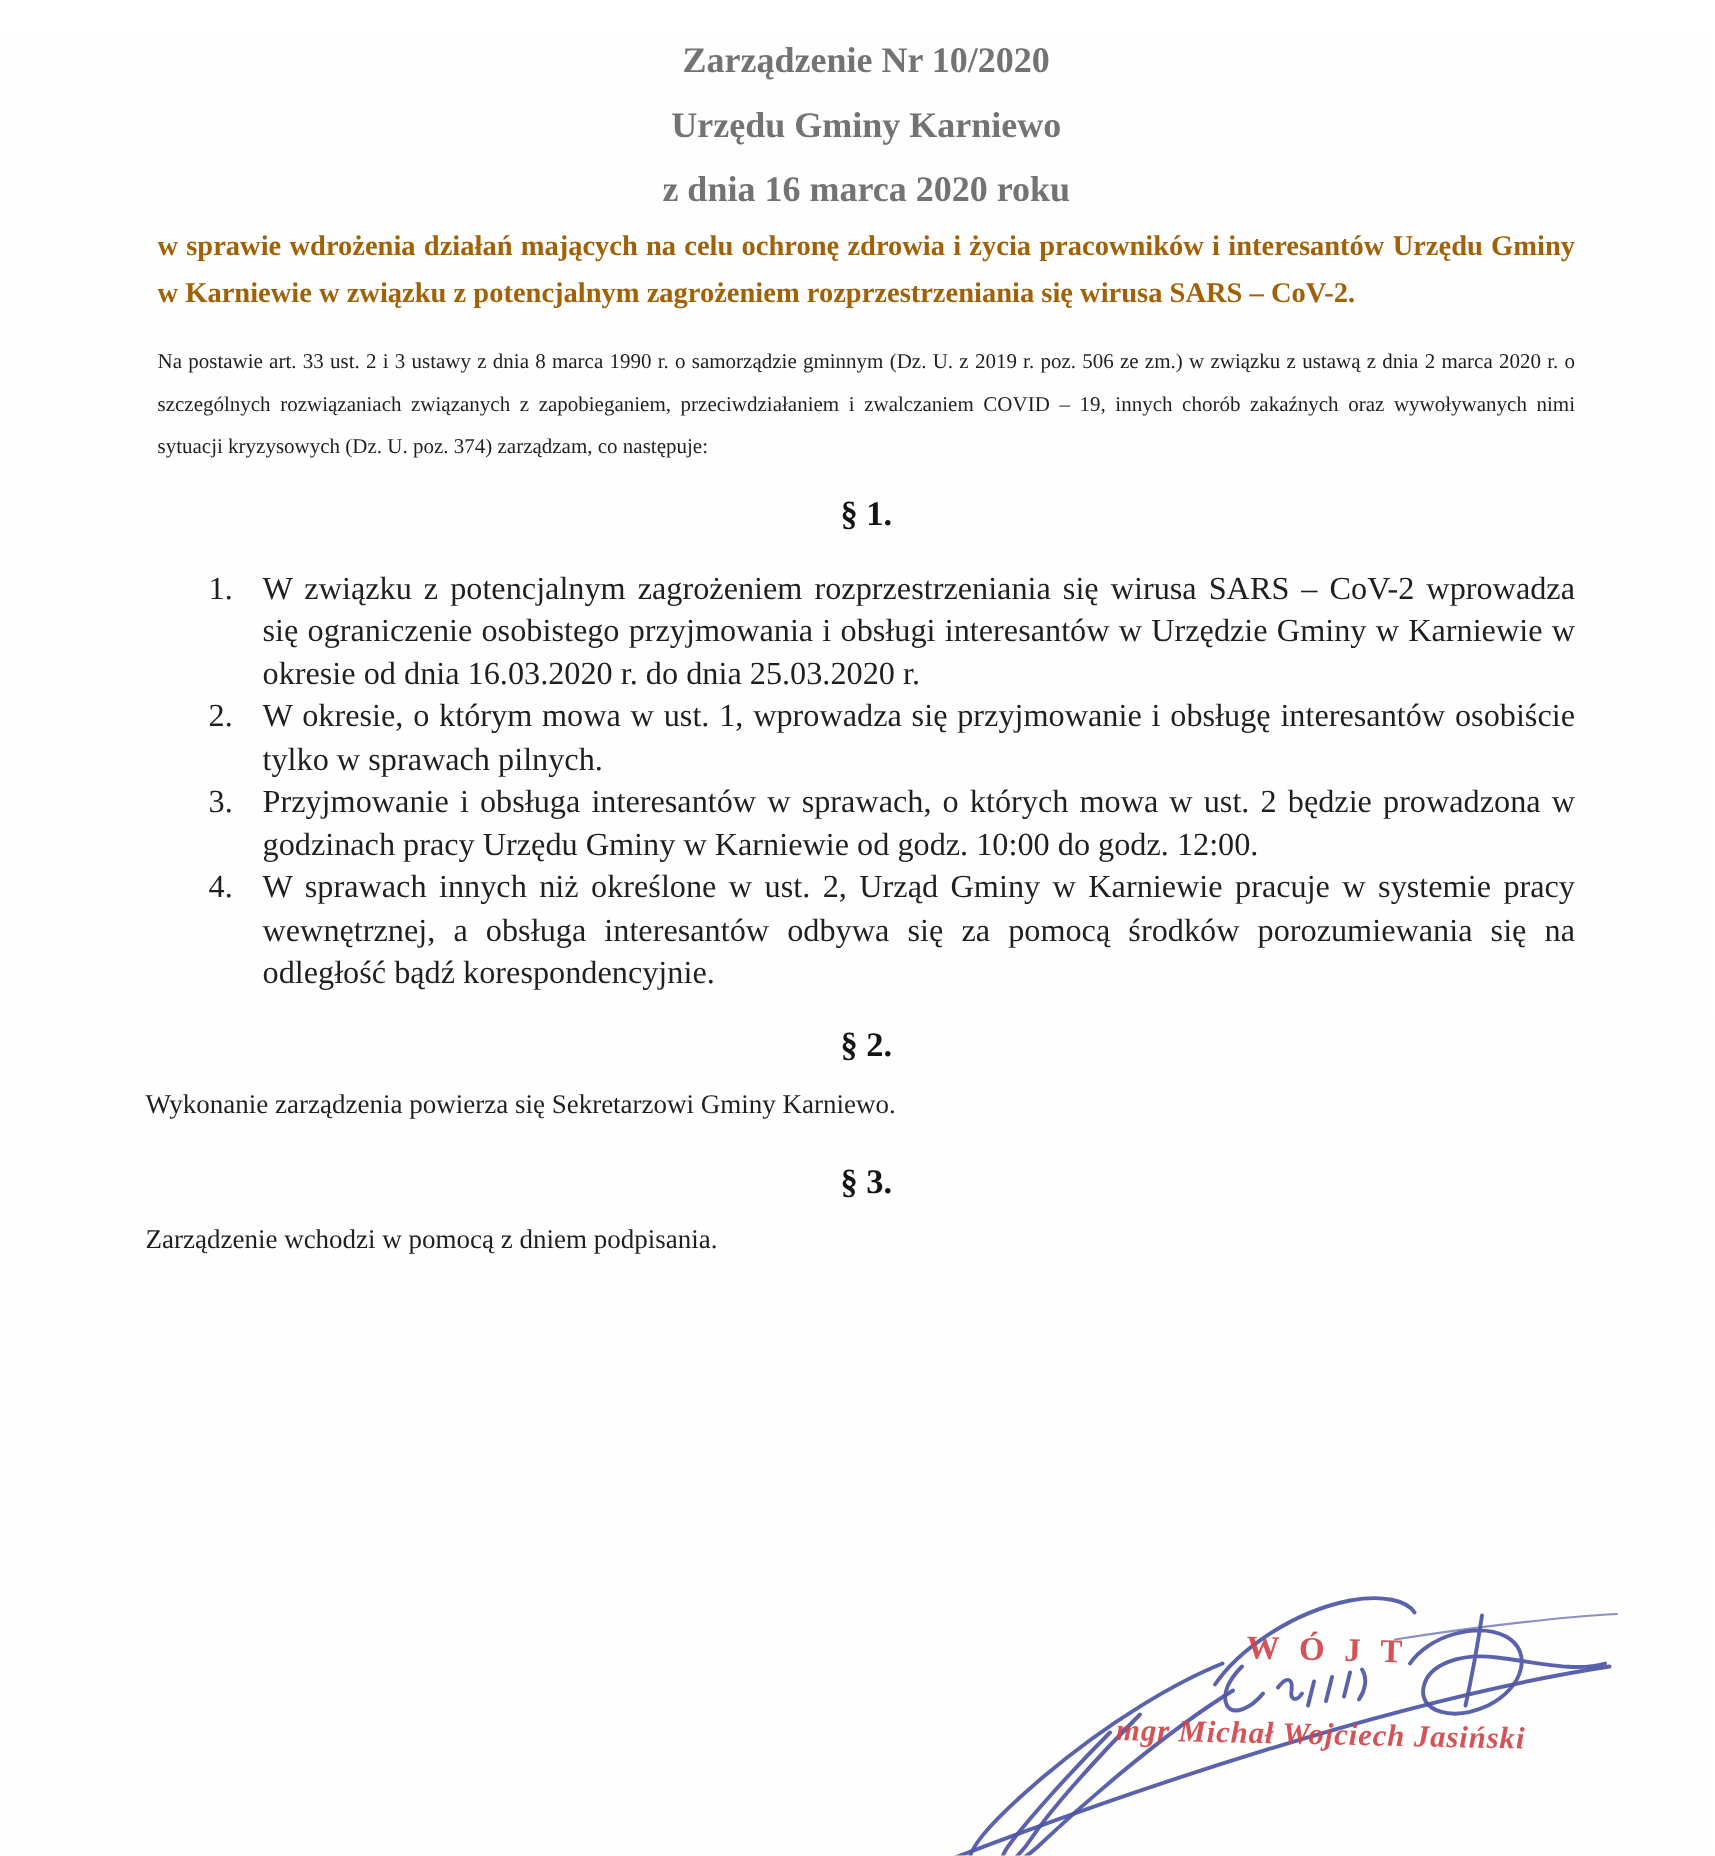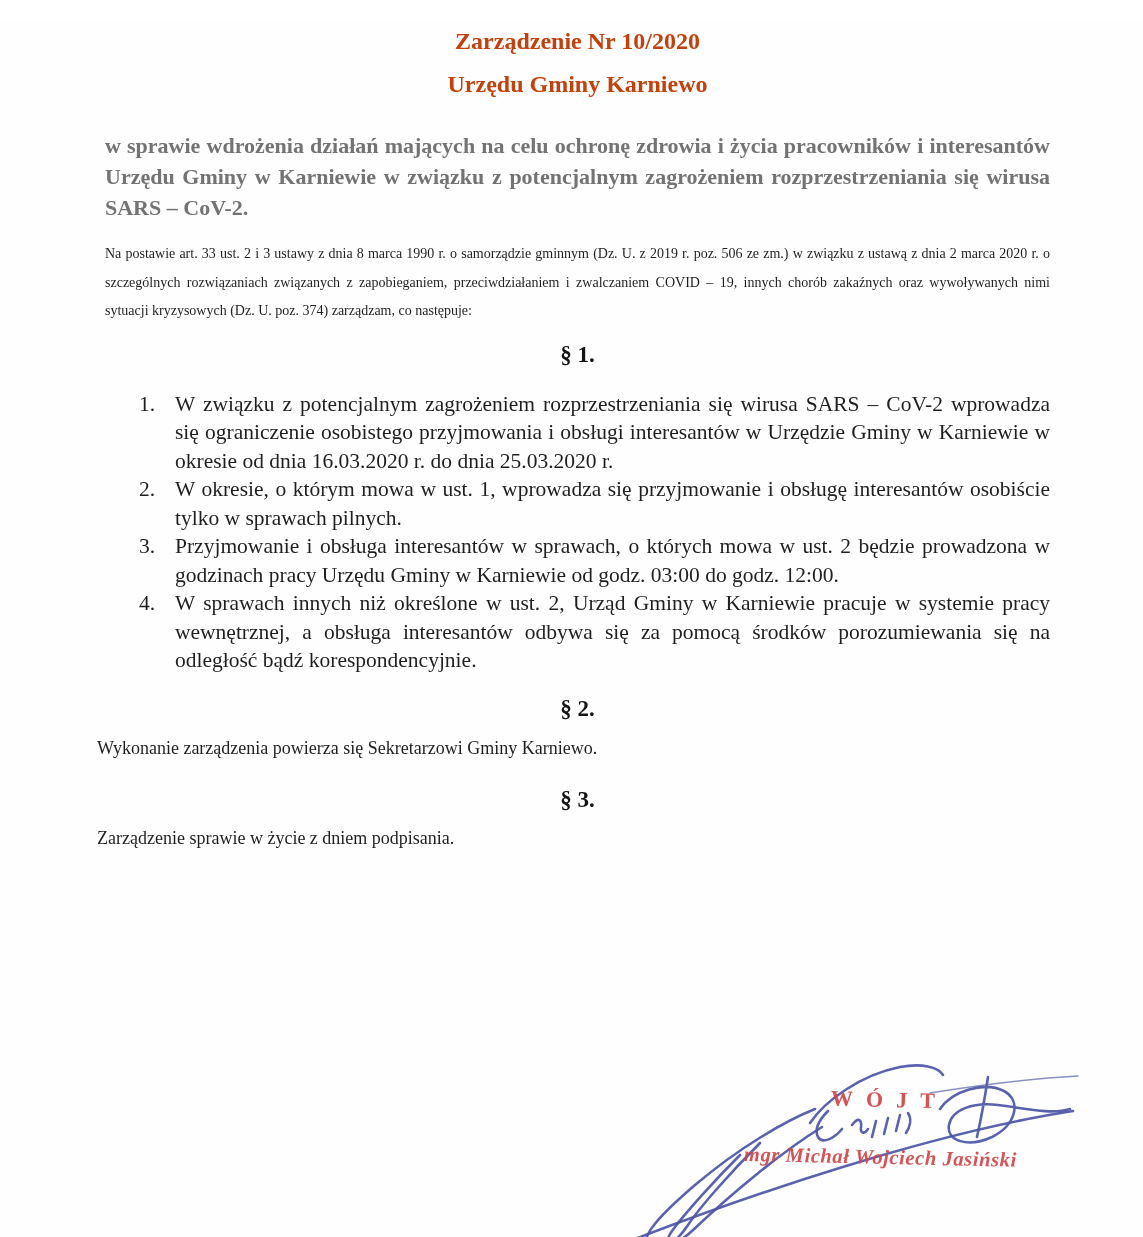--- a/index.html
+++ b/index.html
@@ -10,26 +10,26 @@
     position:relative;overflow:hidden;
   }
   .page{
     position:relative;width:1143px;height:1237px;
     background:#fefefe;
     padding:0 93px 0 105px;
     box-sizing:border-box;
   }
   .doc-title{margin-top:20px;}
   .doc-title .t-line{
-    text-align:center;font-weight:bold;font-size:24px;line-height:43px;color:#c2410c;
+    text-align:center;font-weight:bold;font-size:24px;line-height:43px;color:#737373;
   }
   p{margin:0;}
   .subject{
-    margin-top:24px;font-weight:bold;font-size:22px;line-height:31px;
-    text-align:justify;color:#737373;
+    font-weight:bold;font-size:19px;line-height:31px;
+    text-align:justify;color:#a16207;
   }
   .legal{
     margin-top:17px;font-size:14px;line-height:28.6px;text-align:justify;
   }
   .section-heading{
     margin:0;text-align:center;font-weight:bold;font-size:23px;line-height:26px;color:#141414;
   }
   .sec1{margin-top:16px;}
   .sec2{margin-top:21px;}
   .sec3{margin-top:24px;}
@@ -70,52 +70,53 @@
   }
 </style>
 </head>
 <body>
 
 <div class="page">
 
   <header class="doc-title">
     <div class="t-line">Zarządzenie Nr 10/2020</div>
     <div class="t-line">Urzędu Gminy Karniewo</div>
+    <div class="t-line">z dnia 16 marca 2020 roku</div>
   </header>
 
   <p class="subject">w sprawie wdrożenia działań mających na celu ochronę zdrowia i życia pracowników i interesantów Urzędu Gminy w Karniewie w związku z potencjalnym zagrożeniem rozprzestrzeniania się wirusa SARS – CoV-2.</p>
 
   <p class="legal">Na postawie art. 33 ust. 2 i 3 ustawy z dnia 8 marca 1990 r. o samorządzie gminnym (Dz. U. z 2019 r. poz. 506 ze zm.) w związku z ustawą z dnia 2 marca 2020 r. o szczególnych rozwiązaniach związanych z zapobieganiem, przeciwdziałaniem i zwalczaniem COVID – 19, innych chorób zakaźnych oraz wywoływanych nimi sytuacji kryzysowych (Dz. U. poz. 374) zarządzam, co następuje:</p>
 
   <h2 class="section-heading sec1">§ 1.</h2>
 
   <ol class="items">
     <li>
       <span class="num">1.</span>
       <span class="li-text">W związku z potencjalnym zagrożeniem rozprzestrzeniania się wirusa SARS – CoV-2 wprowadza się ograniczenie osobistego przyjmowania i obsługi interesantów w Urzędzie Gminy w Karniewie w okresie od dnia 16.03.2020 r. do dnia 25.03.2020 r.</span>
     </li>
     <li>
       <span class="num">2.</span>
       <span class="li-text">W okresie, o którym mowa w ust. 1, wprowadza się przyjmowanie i obsługę interesantów osobiście tylko w sprawach pilnych.</span>
     </li>
     <li>
       <span class="num">3.</span>
-      <span class="li-text">Przyjmowanie i obsługa interesantów w sprawach, o których mowa w ust. 2 będzie prowadzona w godzinach pracy Urzędu Gminy w Karniewie od godz. 03:00 do godz. 12:00.</span>
+      <span class="li-text">Przyjmowanie i obsługa interesantów w sprawach, o których mowa w ust. 2 będzie prowadzona w godzinach pracy Urzędu Gminy w Karniewie od godz. 10:00 do godz. 12:00.</span>
     </li>
     <li>
       <span class="num">4.</span>
       <span class="li-text">W sprawach innych niż określone w ust. 2, Urząd Gminy w Karniewie pracuje w systemie pracy wewnętrznej, a obsługa interesantów odbywa się za pomocą środków porozumiewania się na odległość bądź korespondencyjnie.</span>
     </li>
   </ol>
 
   <h2 class="section-heading sec2">§ 2.</h2>
   <p class="plain">Wykonanie zarządzenia powierza się Sekretarzowi Gminy Karniewo.</p>
 
   <h2 class="section-heading sec3">§ 3.</h2>
-  <p class="plain p-last">Zarządzenie sprawie w życie z dniem podpisania.</p>
+  <p class="plain p-last">Zarządzenie wchodzi w pomocą z dniem podpisania.</p>
 
   <div class="signature">
     <svg class="sig-svg" viewBox="0 0 480 212" xmlns="http://www.w3.org/2000/svg">
       <path class="ink" d="M 35 194 C 150 150, 330 88, 473 66"></path>
       <path class="ink" d="M 140 110 C 115 135, 85 168, 72 186 C 62 200, 72 204, 92 186 C 130 150, 180 108, 222 82"></path>
       <path class="ink" d="M 160 98 C 130 128, 100 162, 88 180 C 76 198, 60 210, 48 200 C 40 192, 60 170, 95 140 C 140 102, 185 76, 215 64"></path>
       <path class="ink" d="M 210 78 C 225 56, 260 30, 300 22 C 322 18, 338 22, 343 30"></path>
       <path class="ink" d="M 228 66 C 220 74, 214 84, 218 92 C 222 99, 234 94, 242 84 M 252 80 C 258 72, 262 74, 261 82 C 260 88, 264 90, 268 84 M 276 76 L 272 92 M 288 73 L 284 89 M 300 70 L 296 86 M 308 68 C 312 74, 310 82, 306 88"></path>
       <path class="ink" d="M 388 32 C 385 52, 381 74, 377 92 M 340 64 C 352 46, 384 36, 404 46 C 422 56, 416 80, 392 92 C 368 103, 346 96, 349 80 C 352 64, 374 57, 398 60 C 424 63, 450 70, 470 64"></path>
       <path class="ink thin" d="M 330 48 C 380 40, 440 33, 478 31"></path>

